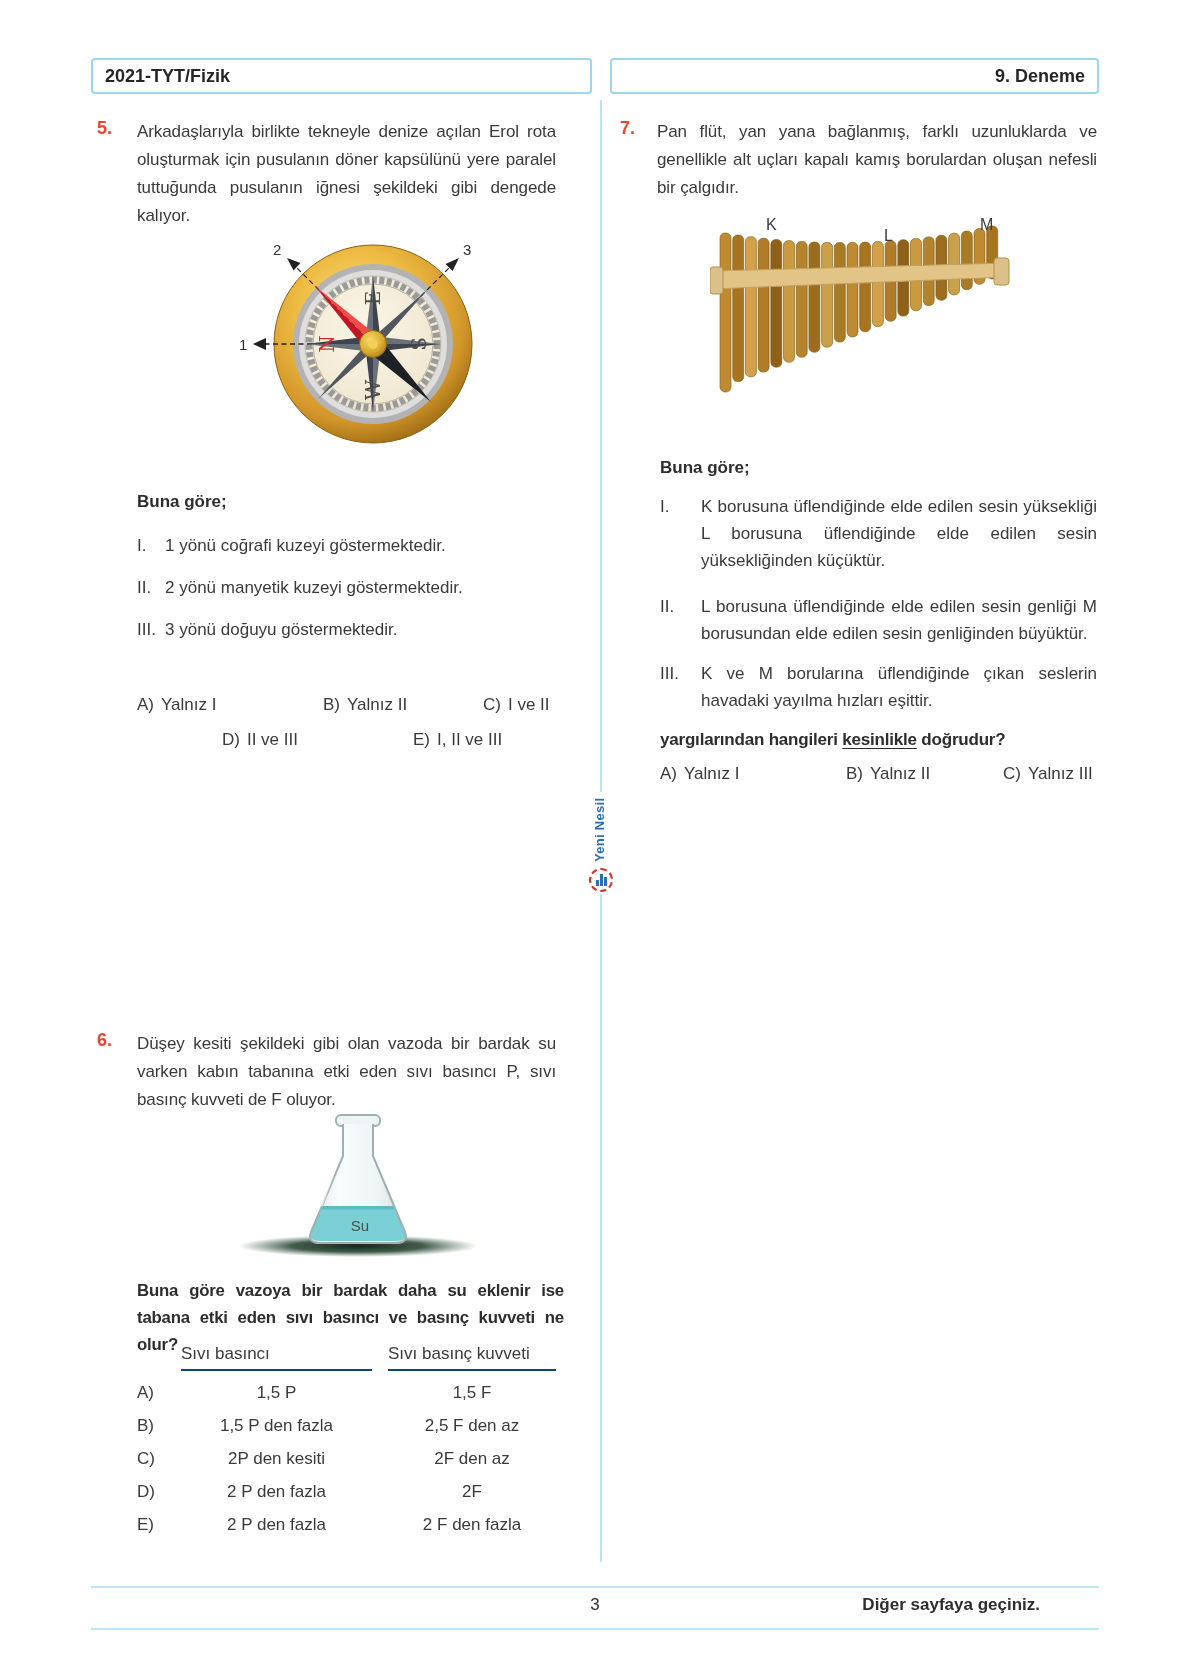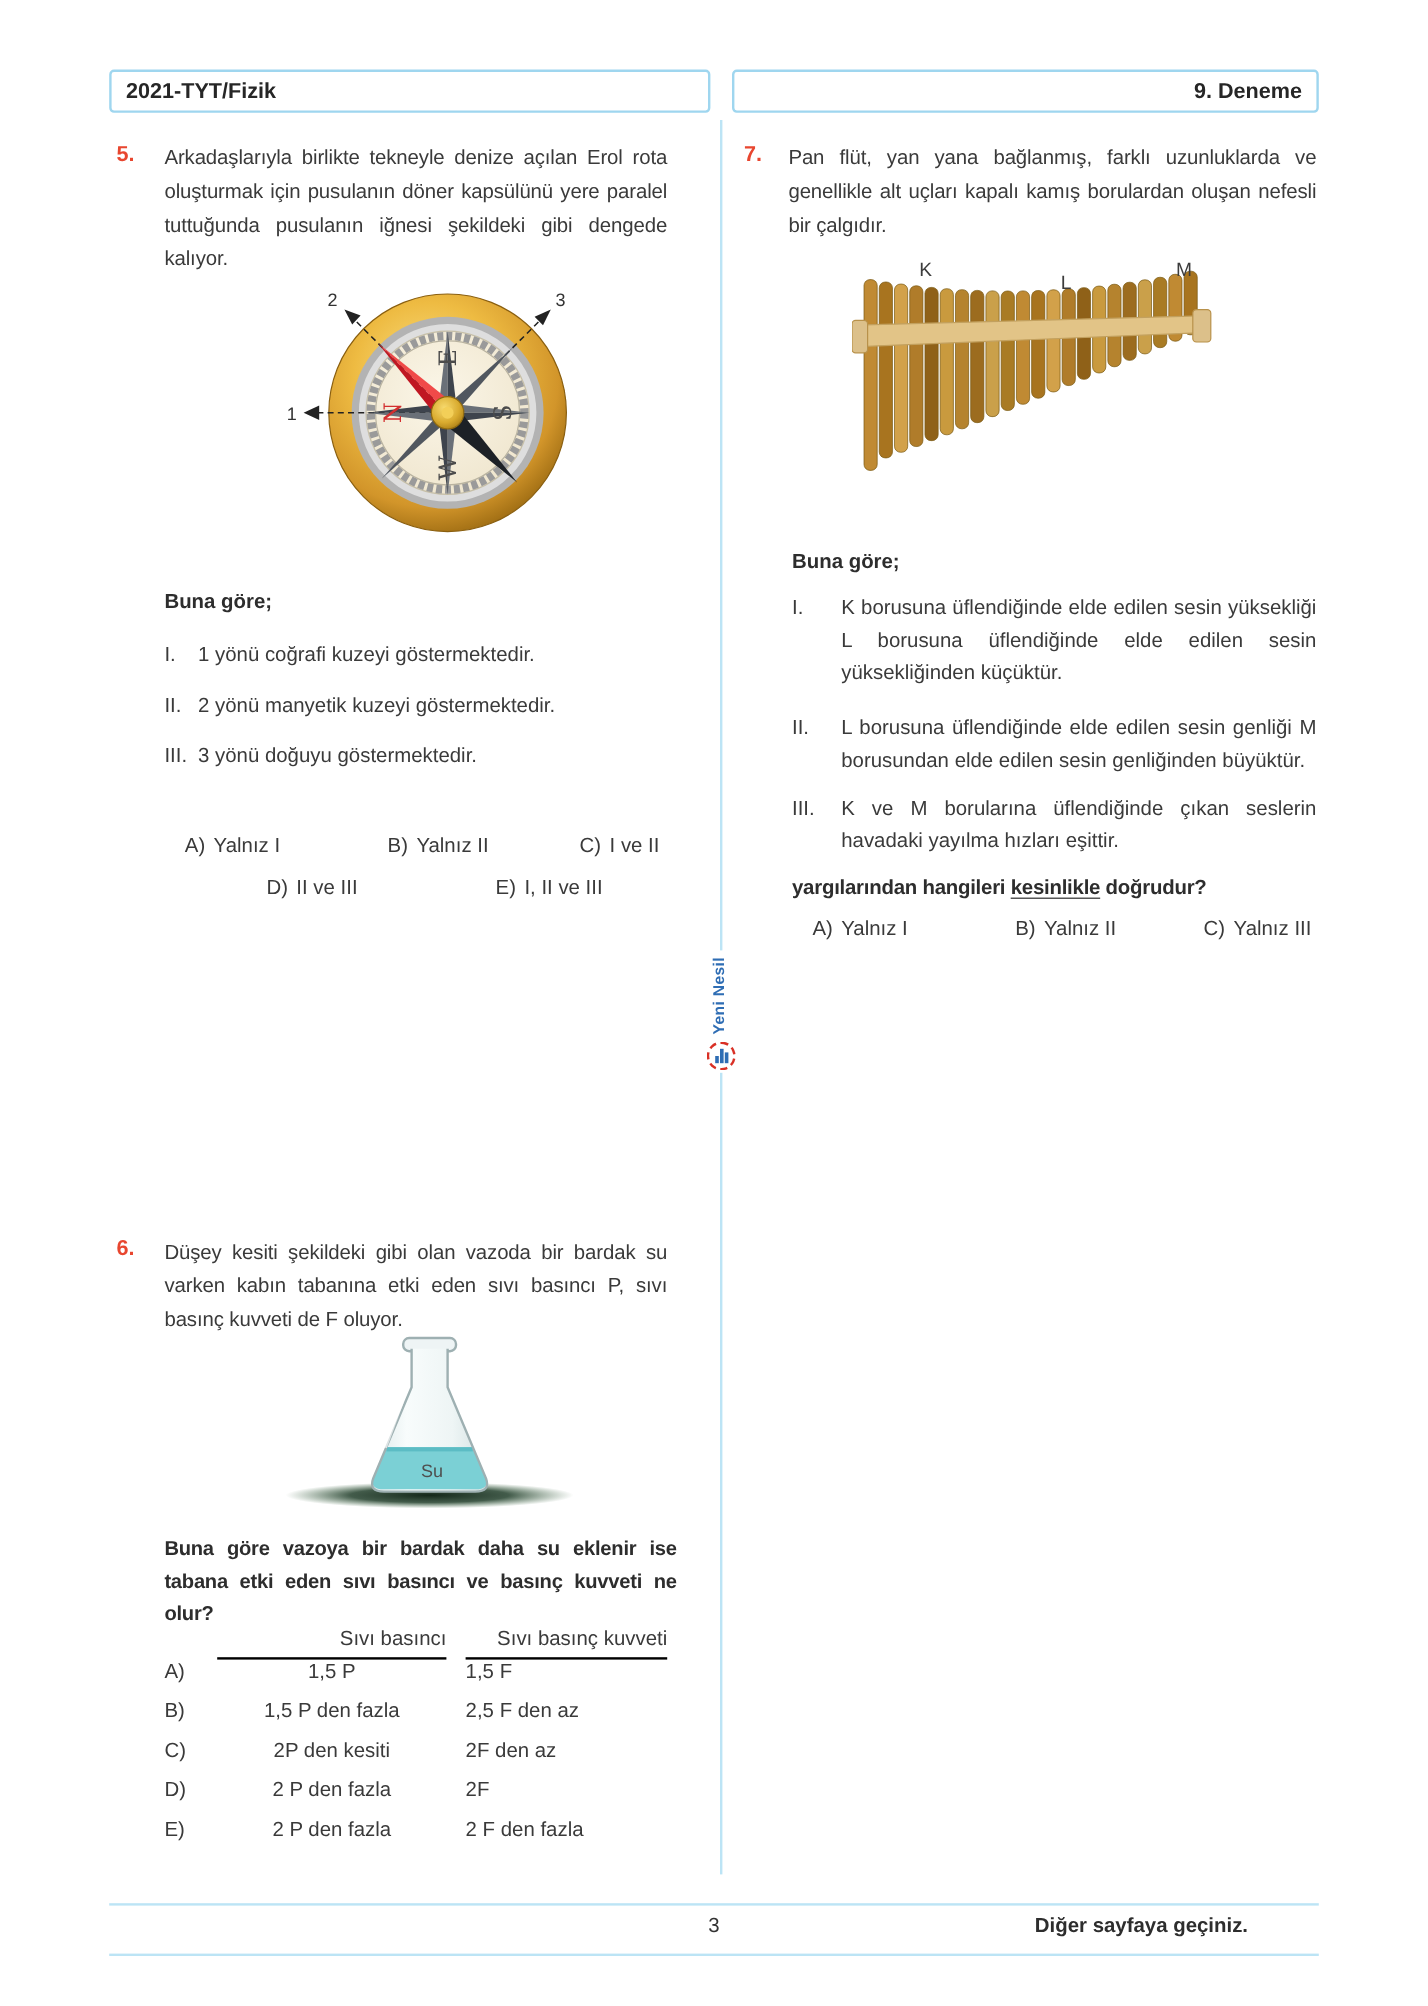--- a/index.html
+++ b/index.html
@@ -40,41 +40,41 @@
   .item .roman{position:absolute;left:0}
   .item .itx{display:block;margin-left:28px;text-align:justify}
   #q7 .item .itx{margin-left:41px}
   .qbold{position:absolute;left:40px;right:-8px;font-weight:700;color:#2d2d2d;line-height:27px;
          text-align:justify;letter-spacing:-0.2px;font-size:16.8px}
   .qbold .ul{text-decoration:underline;text-underline-offset:3px}
 
   .opts{position:absolute;left:40px;right:0;height:26px}
   .opt{position:absolute;white-space:nowrap}
   .opt .olet{margin-right:7px}
-  .oA{left:17px}.oB{left:186px}.oC{left:346px}
+  .oA{left:0}.oB{left:186px}.oC{left:346px}
   #q7 .oC{left:343px}
   #q5 .oD{left:85px}#q5 .oE{left:276px}
   #q7 .oD{left:40px}#q7 .oE{left:223px}
 
   #q5 .lead{top:374px}
   #q5 .i1{top:414px}#q5 .i2{top:456px}#q5 .i3{top:498px}
   #q5 .qbold{top:536px;font-size:17px}
   #q5 .opts1{top:577px}#q5 .opts2{top:612px}
   svg.compass{position:absolute;left:128px;top:106px;width:262px;height:238px}
 
   #q6 svg.flask{position:absolute;left:133px;top:80px;width:250px;height:152px}
   #q6 .qbold{top:247px}
   .ttable{position:absolute;left:40px;top:310px;right:0;height:215px;font-size:17px}
-  .th{position:absolute;top:16px;text-align:right;padding-bottom:5px;border-bottom:2px solid #000000}
+  .th{position:absolute;top:4px;text-align:left;padding-bottom:5px;border-bottom:2px solid #0c4a6e}
   .th1{left:44px;width:191px}
   .th2{left:251px;width:168px}
   .trow{position:absolute;left:0;right:0;height:28px}
   .trow .tl{position:absolute;left:0}
   .trow .c1{position:absolute;left:44px;width:191px;text-align:center}
-  .trow .c2{position:absolute;left:251px;width:168px;text-align:left}
+  .trow .c2{position:absolute;left:251px;width:168px;text-align:center}
   .tr0{top:43px}.tr1{top:76px}.tr2{top:109px}.tr3{top:142px}.tr4{top:175px}
 
   #q7 svg.flute{position:absolute;left:90px;top:88px;width:300px;height:192px}
   #q7 .lead{top:340px}
   #q7 .i1{top:375px}#q7 .i2{top:475px}#q7 .i3{top:542px}
   #q7 .qbold{top:608px;font-size:17px}
   #q7 .opts1{top:646px}#q7 .opts2{top:680px}
 
   
   .fline{position:absolute;left:91px;width:1008px;height:2px;background:#bce4f5}

